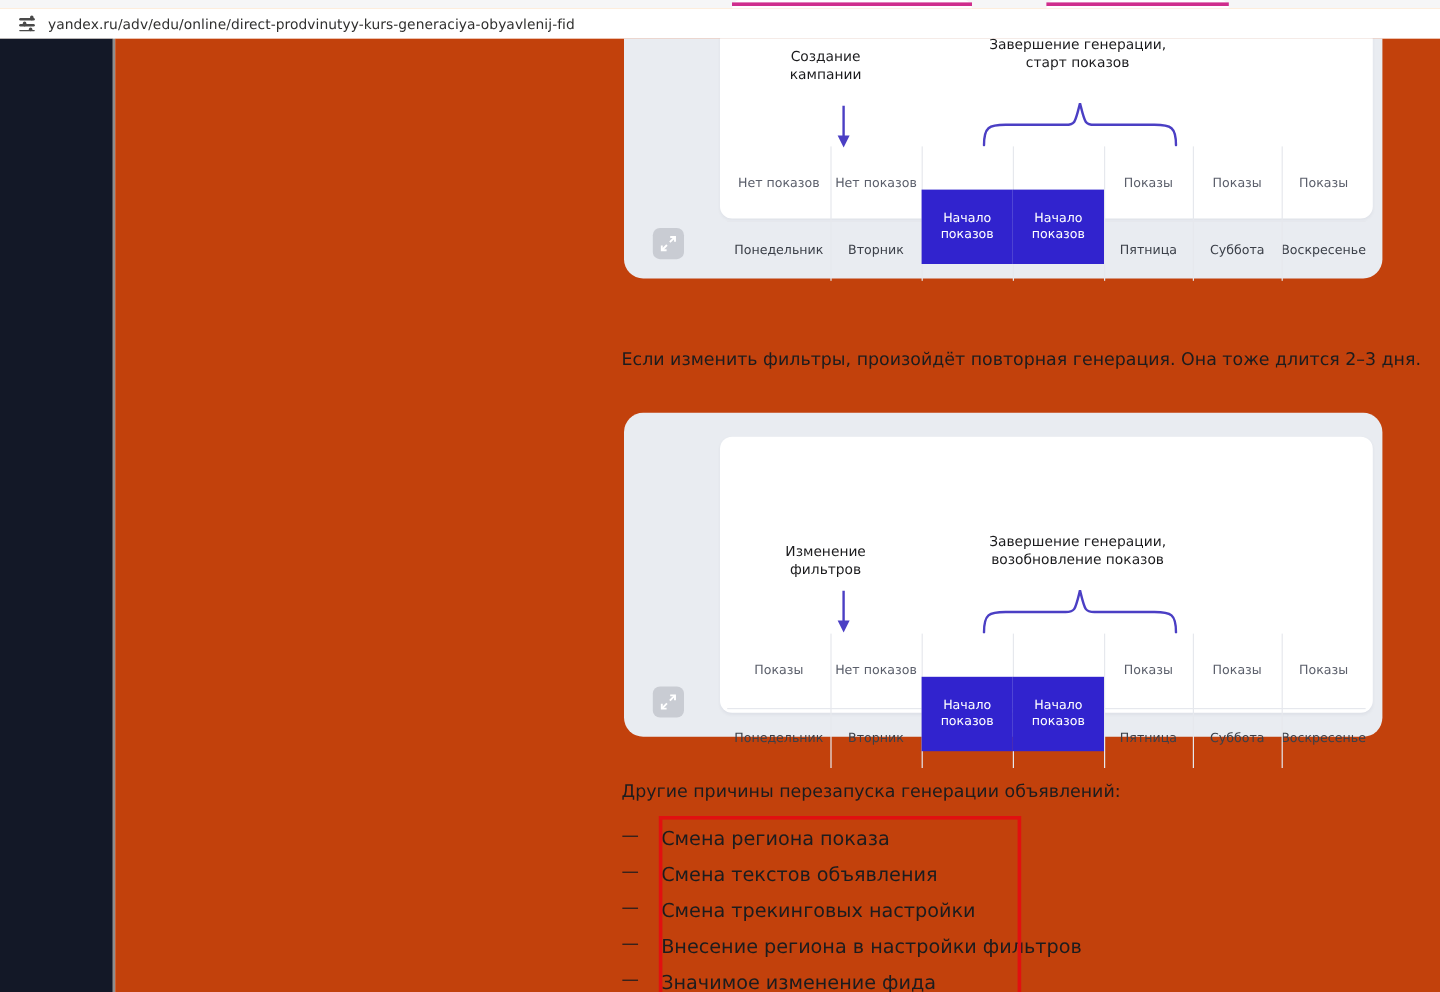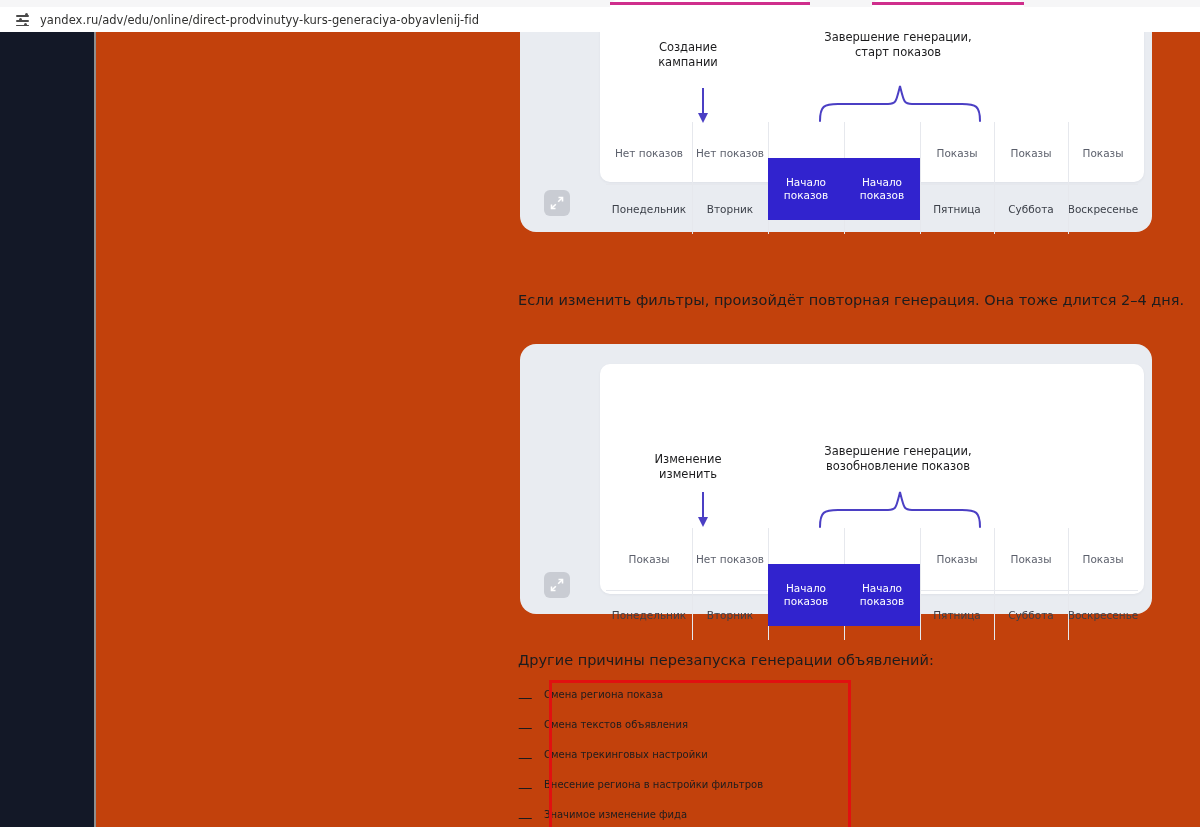--- a/index.html
+++ b/index.html
@@ -117,21 +117,21 @@
   .list-intro {
     position:absolute; font-size:14.5px; color:#1c1c1e;
     font-family:"DejaVu Sans", sans-serif; white-space:nowrap;
   }
   .li { position:absolute; height:22px; }
   .li .dash {
     position:absolute; left:0; top:0; font-size:14.5px; color:#1c1c1e;
     font-family:"DejaVu Sans", sans-serif;
   }
   .li .txt {
-    position:absolute; left:26px; top:0; font-size:10px; color:#1c1c1e;
+    position:absolute; left:33px; top:0; font-size:16px; color:#1c1c1e;
     font-family:"DejaVu Sans", sans-serif; white-space:nowrap;
   }
   #red-annotation {
     position:absolute; border:3px solid #e11010; pointer-events:none; z-index:5;
   }
 </style>
 </head>
 <body>
 
 <div id="browser-chrome">
@@ -220,28 +220,28 @@
       <div class="expand-btn" style="left:24px; top:318px;">
         <svg width="14" height="14" viewBox="0 0 14 14">
           <path d="M8.5 1.5 h4 v4" fill="none" stroke="#ffffff" stroke-width="1.6"></path>
           <path d="M12.5 1.5 L8.2 5.8" stroke="#ffffff" stroke-width="1.6"></path>
           <path d="M5.5 12.5 h-4 v-4" fill="none" stroke="#ffffff" stroke-width="1.6"></path>
           <path d="M1.5 12.5 L5.8 8.2" stroke="#ffffff" stroke-width="1.6"></path>
         </svg>
       </div>
     </div>
 
-    <div class="para" style="left:422px; top:258px;">Если изменить фильтры, произойдёт повторная генерация. Она тоже длится 2–4 дня.</div>
+    <div class="para" style="left:422px; top:258px;">Если изменить фильтры, произойдёт повторная генерация. Она тоже длится 2–3 дня.</div>
 
     <div class="illus-card" style="left:424px; top:312px; width:632px; height:270px;">
 
       <div class="illus-inner" style="left:80px; top:20px; width:544px; height:230px;">
 
         <div class="d-label" style="left:28px; top:88px; width:120px;">Изменение
-изменить</div>
+фильтров</div>
 
         <div class="d-arrow" style="left:96px; top:128px;">
           <svg width="14" height="36" viewBox="0 0 14 36">
             <line x1="7" y1="0" x2="7" y2="28" stroke="#4b3fc4" stroke-width="2"></line>
             <polygon points="7,35 2,25 12,25" fill="#4b3fc4"></polygon>
           </svg>
         </div>
 
         <div class="d-label" style="left:168px; top:80px; width:260px;">Завершение генерации,
 возобновление показов</div>

